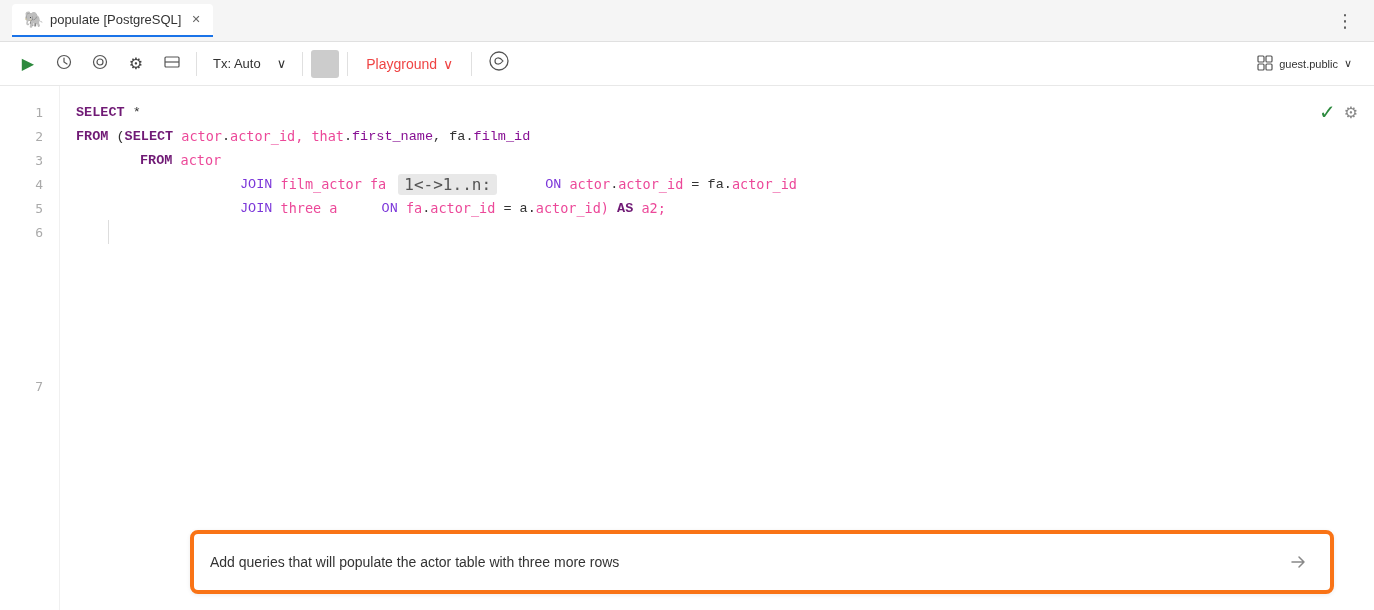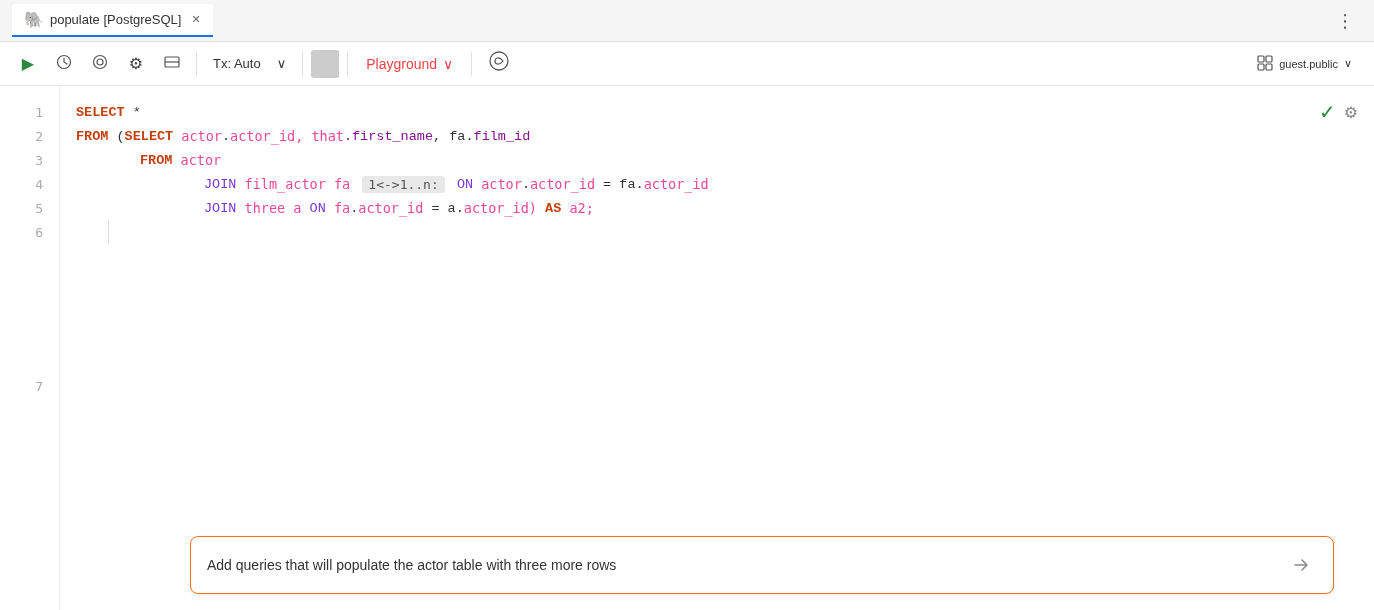--- a/index.html
+++ b/index.html
@@ -180,31 +180,31 @@
     .code-line {
       height: 24px;
       display: flex;
       align-items: center;
       font-family: 'Consolas', 'Monaco', 'Courier New', monospace;
       font-size: 13.5px;
       white-space: pre;
     }
 
     
-    .kw { color: #c2410c; font-weight: bold; } 
-    .kw2 { color: #7b36d9; } 
+    .kw { color: #701a75; font-weight: bold; } 
+    .kw2 { color: #7b36d9; margin-left: 36px; } 
     .op { color: #333; } 
     .id { color: #ec4899; font-family: 'Consolas', 'Monaco', monospace; }
     .prop { color: #871094; text-align: center; } 
     .badge {
       display: inline-flex;
       align-items: center;
       background: #e8e8e8;
       color: #555;
-      font-size: 13px;
+      font-size: 16px;
       padding: 1px 6px;
       border-radius: 3px;
       margin: 0 4px;
       font-family: 'Consolas', 'Monaco', monospace;
     }
 
     
     .code-area-actions {
       position: absolute;
       top: 14px;
@@ -216,21 +216,21 @@
     .check-icon { color: #2d8a3e; font-size: 20px; }
     .settings-icon-sm { color: #888; font-size: 16px; cursor: pointer; }
 
     
     .ai-input-container {
       position: absolute;
       bottom: 16px;
       left: 130px;
       right: 40px;
       background: #fff;
-      border: 1px solid #f97316;
+      border: 4px solid #f97316;
       border-radius: 8px;
       padding: 12px 16px;
       display: flex;
       align-items: center;
       box-shadow: 0 1px 4px rgba(0,0,0,0.08);
     }
     .ai-input-text {
       flex: 1;
       font-size: 14px;
       color: #333;

